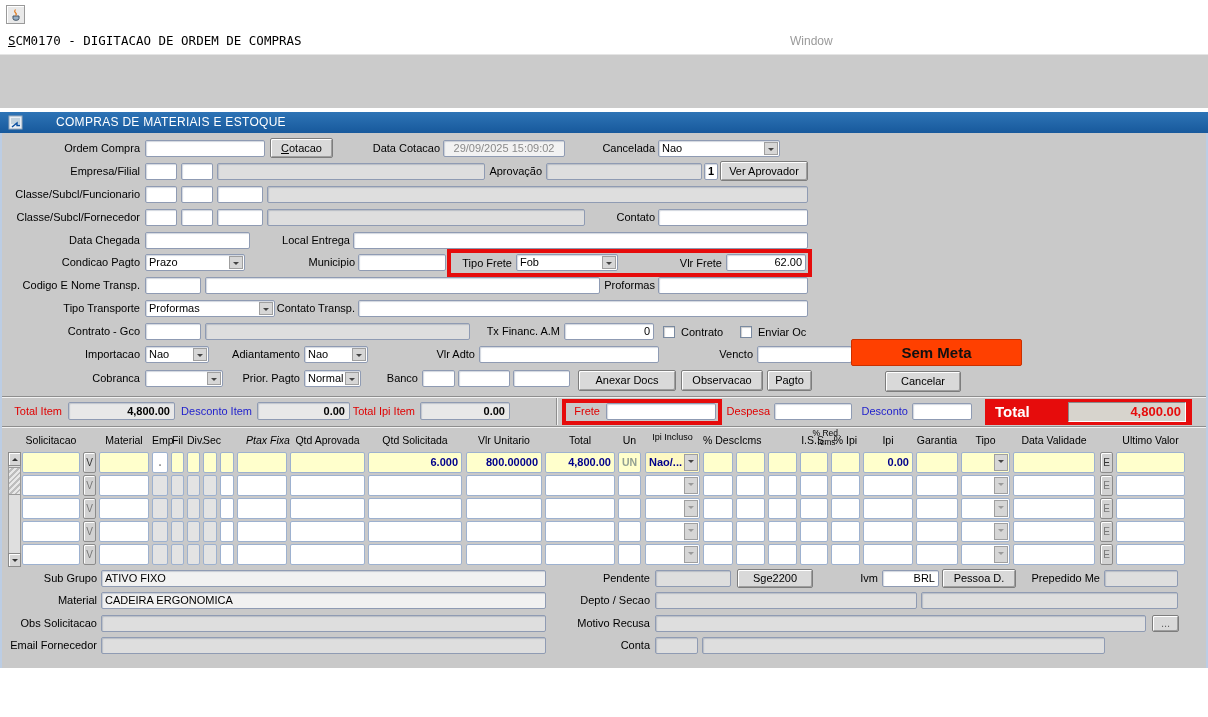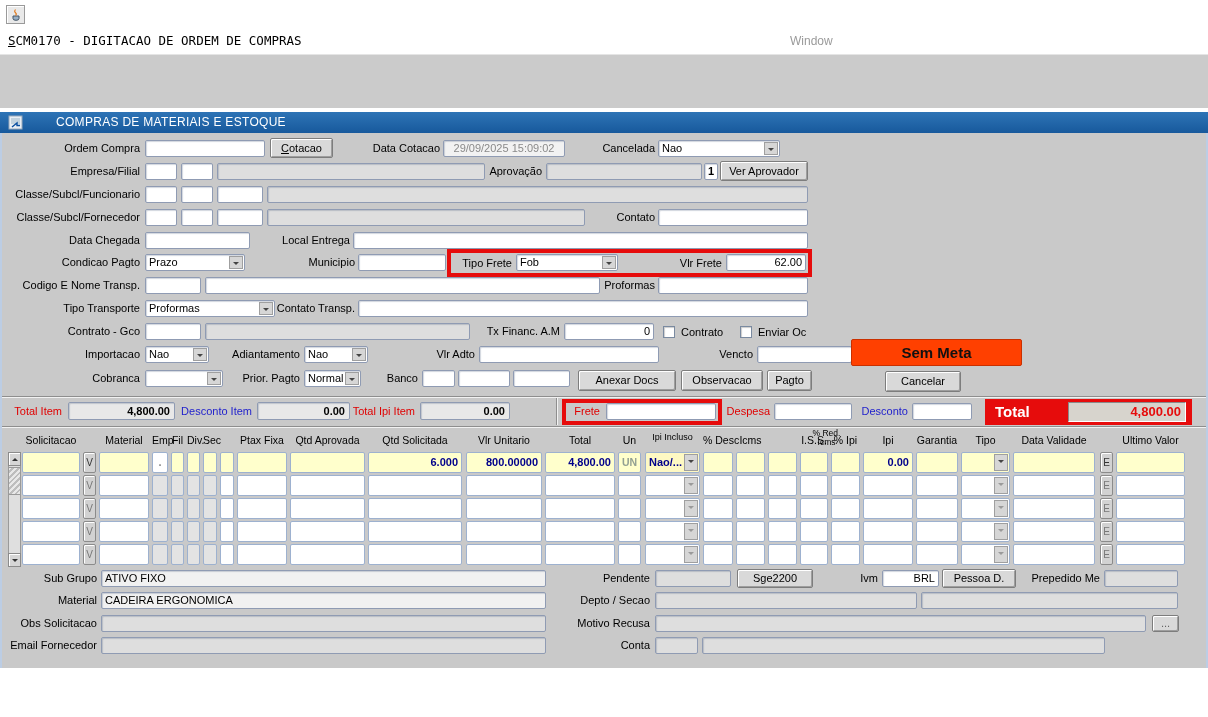--- a/index.html
+++ b/index.html
@@ -382,21 +382,21 @@
     <span class="total-val">4,800.00</span>
   </div>
 
   <div id="grid">
       <div class="ghdr" style="left: 22px; width: 58px;">Solicitacao</div>
       <div class="ghdr" style="left: 99px; width: 50px;">Material</div>
       <div class="ghdr" style="left: 152px; width: 16px;">Emp</div>
       <div class="ghdr" style="left: 171px; width: 13px;">Fil</div>
       <div class="ghdr" style="left: 187px; width: 13px;">Div.</div>
       <div class="ghdr" style="left: 203px; width: 14px;">Sec</div>
-      <div class="ghdr" style="left: 237px; width: 50px;">Ptax Fixa</div>
+      <div class="ghdr" style="left: 243px; width: 50px; font-style: italic;">Ptax Fixa</div>
       <div class="ghdr" style="left: 290px; width: 75px;">Qtd Aprovada</div>
       <div class="ghdr" style="left: 368px; width: 94px;">Qtd Solicitada</div>
       <div class="ghdr" style="left: 466px; width: 76px;">Vlr Unitario</div>
       <div class="ghdr" style="left: 545px; width: 70px;">Total</div>
       <div class="ghdr" style="left: 618px; width: 23px;">Un</div>
       <div class="ghdr s1" style="left: 645px; width: 55px;">Ipi Incluso</div>
       <div class="ghdr" style="left: 703px; width: 30px;">% Desc</div>
       <div class="ghdr" style="left: 736px; width: 29px;">Icms</div>
       <div class="ghdr s2" style="left: 768px; width: 29px; margin-left: 44px;">% Red. Icms</div>
       <div class="ghdr" style="left: 800px; width: 28px;">I.S.S.</div>

